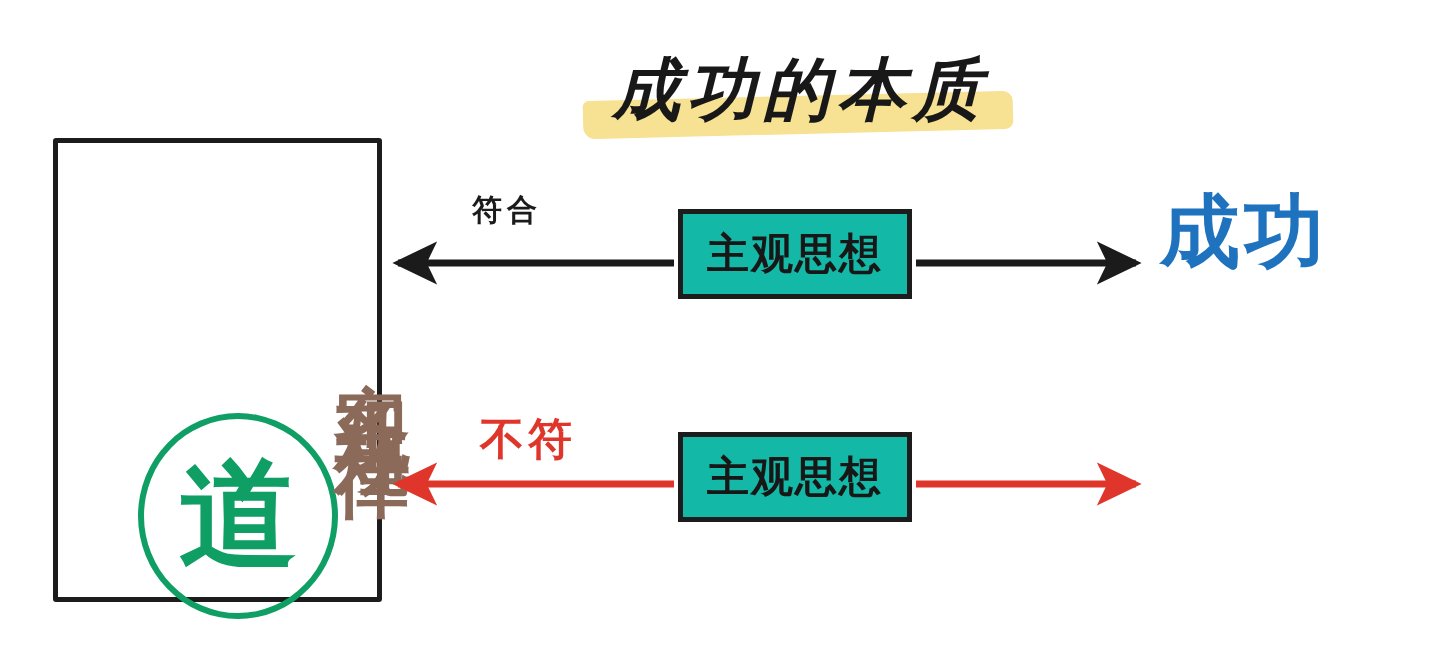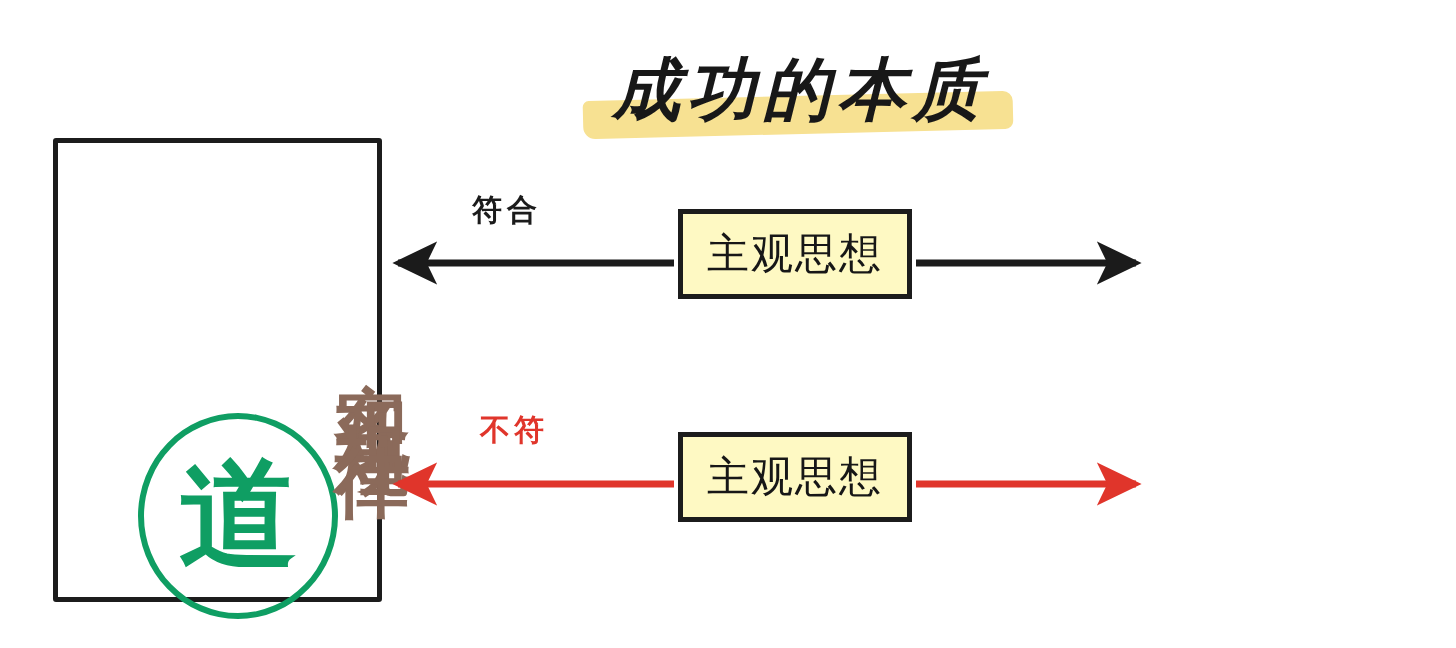--- a/index.html
+++ b/index.html
@@ -107,29 +107,29 @@
     writing-mode: vertical-rl;
     letter-spacing: 22px;
     white-space: nowrap;
   }
 
   
   .thought-box {
     position: absolute;
     width: 234px;
     height: 90px;
-    background: #fef9c3;
+    background: #14b8a6;
     border: 5px solid #1c1c1c;
     box-sizing: border-box;
     display: flex;
     align-items: center;
     justify-content: center;
     font-family: "DejaVu Serif", "Liberation Serif", serif;
     font-size: 42px;
-    font-weight: 400;
+    font-weight: 700;
     color: #171717;
     letter-spacing: 2px;
     white-space: nowrap;
   }
   .thought-box.top { left: 678px; top: 209px; }
   .thought-box.bottom { left: 678px; top: 432px; }
 
   
   .arrow-layer {
     position: absolute;
@@ -150,21 +150,21 @@
   .arrow-label.match {
     left: 472px;
     top: 190px;
     font-size: 30px;
     color: #1b1b1b;
     letter-spacing: 5px;
   }
   .arrow-label.mismatch {
     left: 480px;
     top: 410px;
-    font-size: 30px;
+    font-size: 44px;
     color: #e0352b;
     letter-spacing: 4px;
   }
 
   
   .outcome {
     position: absolute;
     font-family: "DejaVu Sans", "Liberation Sans", sans-serif;
     font-size: 80px;
     font-weight: 700;
@@ -218,14 +218,15 @@
     <line x1="916" y1="263" x2="1136" y2="263" stroke="#1b1b1b" stroke-width="7" stroke-linecap="butt" marker-end="url(#head-black)"></line>
 
     <line x1="674" y1="484" x2="398" y2="484" stroke="#e0352b" stroke-width="7" stroke-linecap="butt" marker-end="url(#head-red)"></line>
 
     <line x1="916" y1="484" x2="1136" y2="484" stroke="#e0352b" stroke-width="7" stroke-linecap="butt" marker-end="url(#head-red)"></line>
   </svg>
 
   <div class="arrow-label match">符合</div>
   <div class="arrow-label mismatch">不符</div>
 
+  <div class="outcome success">成功</div>
 
 </div>
 
 </body></html>

